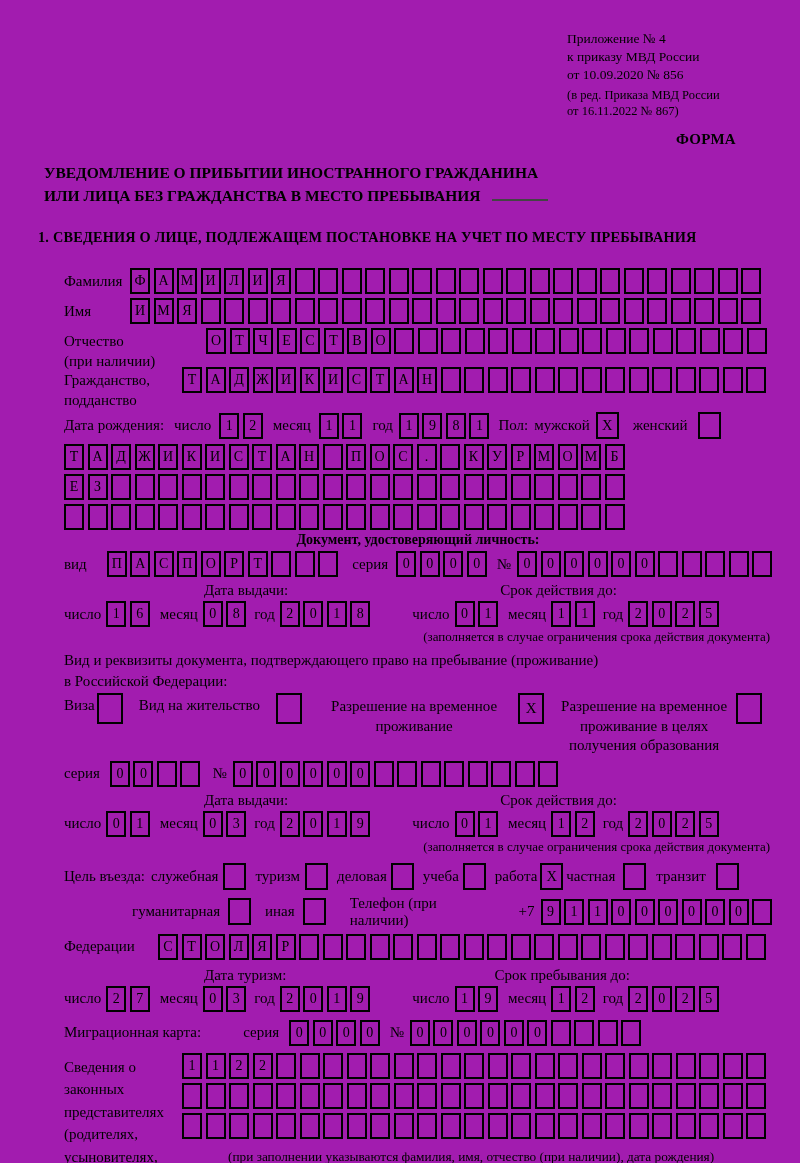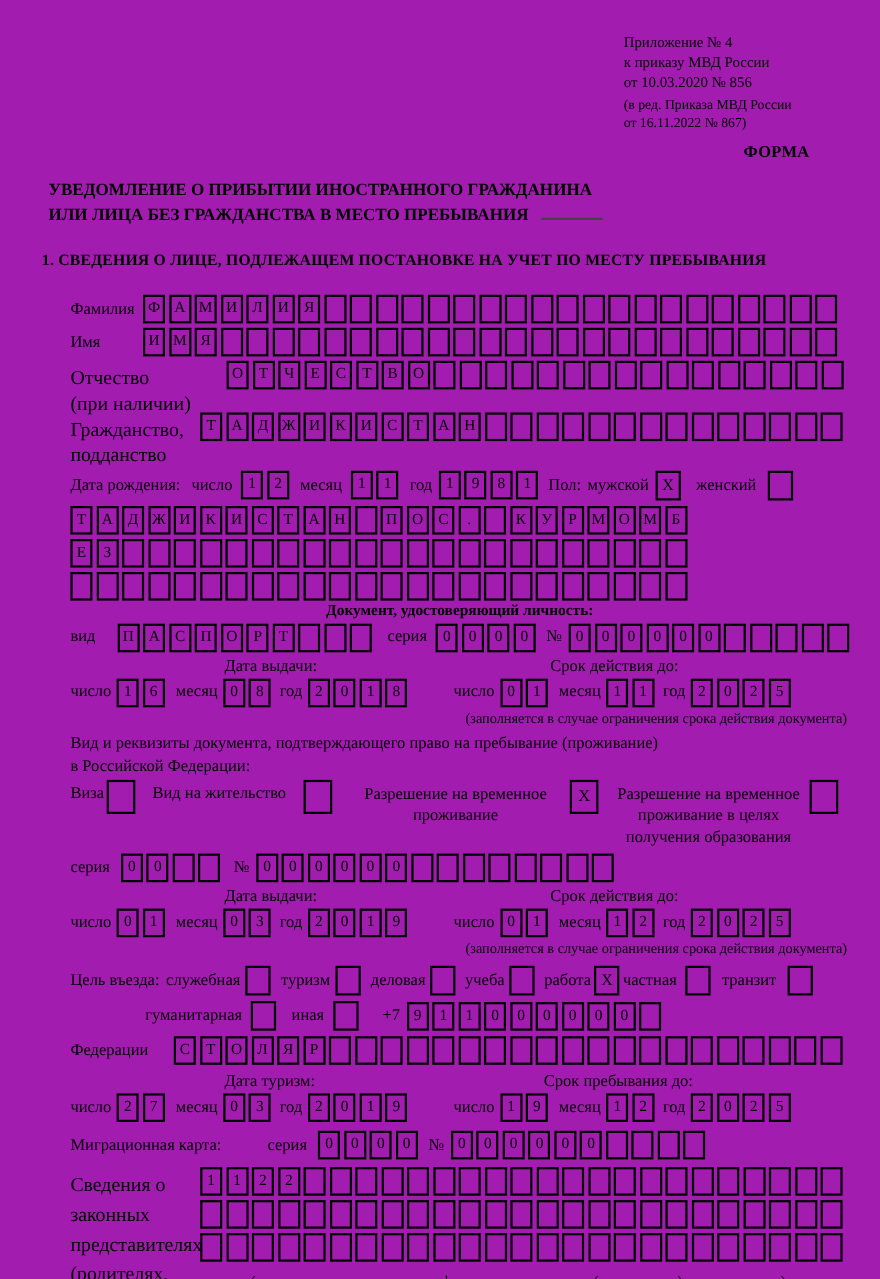--- a/index.html
+++ b/index.html
@@ -15,21 +15,21 @@
   .forma { font-weight:bold; text-align:right; margin:12px 36px 0 0; font-size:15px; letter-spacing:.3px; }
 
   
   .title { font-weight:bold; font-size:15.5px; line-height:1.45; margin:14px 0 0 -20px; }
   .uline { display:inline-block; width:56px; border-bottom:2px solid #444; margin-left:12px; vertical-align:baseline; }
   .sect { font-weight:bold; font-size:14.3px; margin:22px 0 0 -26px; letter-spacing:.2px; }
 
   
   .row { display:flex; align-items:flex-start; }
   .lbl { font-size:15px; line-height:1.25; padding-top:4px; }
-  .lblblock { font-size:18px; line-height:1.3; }
+  .lblblock { font-size:15px; line-height:1.3; }
   .cells { display:flex; gap:3.5px; flex-wrap:nowrap; }
   .cell { flex:0 0 20px; width:20px; height:26px; border:2px solid #000; text-align:center;
           line-height:22px; font-size:14px; }
   .cb { display:inline-block; width:23px; height:27px; border:2px solid #000; text-align:center;
         line-height:23px; font-size:14.5px; flex:0 0 auto; }
   .cbL { display:inline-block; width:26px; height:31px; border:2px solid #000; text-align:center;
          line-height:27px; font-size:15px; flex:0 0 auto; }
   .colcells { display:flex; flex-direction:column; gap:4px; }
 
   .w66 { width:66px; flex:0 0 66px; }
@@ -54,21 +54,21 @@
   .repnote { font-size:13.3px; margin-top:6px; white-space:nowrap; }
 </style>
 </head>
 <body>
 
 <div class="page">
 
   <div class="hdr">
     <div>Приложение № 4</div>
     <div>к приказу МВД России</div>
-    <div>от 10.03.2020 № 856</div>
+    <div>от 10.09.2020 № 856</div>
     <div class="small">(в ред. Приказа МВД России</div>
     <div class="small">от 16.11.2022 № 867)</div>
   </div>
   <div class="forma">ФОРМА</div>
 
   <div class="title">
     <div>УВЕДОМЛЕНИЕ О ПРИБЫТИИ ИНОСТРАННОГО ГРАЖДАНИНА</div>
     <div><span>ИЛИ ЛИЦА БЕЗ ГРАЖДАНСТВА В МЕСТО ПРЕБЫВАНИЯ</span><span class="uline"></span></div>
   </div>
 
@@ -504,20 +504,21 @@
     <span class="cb" style="margin-left:8px"></span>
     <span style="margin-left:10px">транзит</span>
     <span class="cb" style="margin-left:10px"></span>
   </div>
 
   <div class="purline" style="margin-top:5px">
     <span style="margin-left:68px">гуманитарная</span>
     <span class="cb" style="margin-left:8px"></span>
     <span style="margin-left:14px">иная</span>
     <span class="cb" style="margin-left:8px"></span>
+    <span style="margin-left:24px">Телефон (при наличии)</span>
     <span style="margin-left:22px">+7</span>
     <span class="cells" style="margin-left:6px">
         <span class="cell">9</span>
         <span class="cell">1</span>
         <span class="cell">1</span>
         <span class="cell">0</span>
         <span class="cell">0</span>
         <span class="cell">0</span>
         <span class="cell">0</span>
         <span class="cell">0</span>

